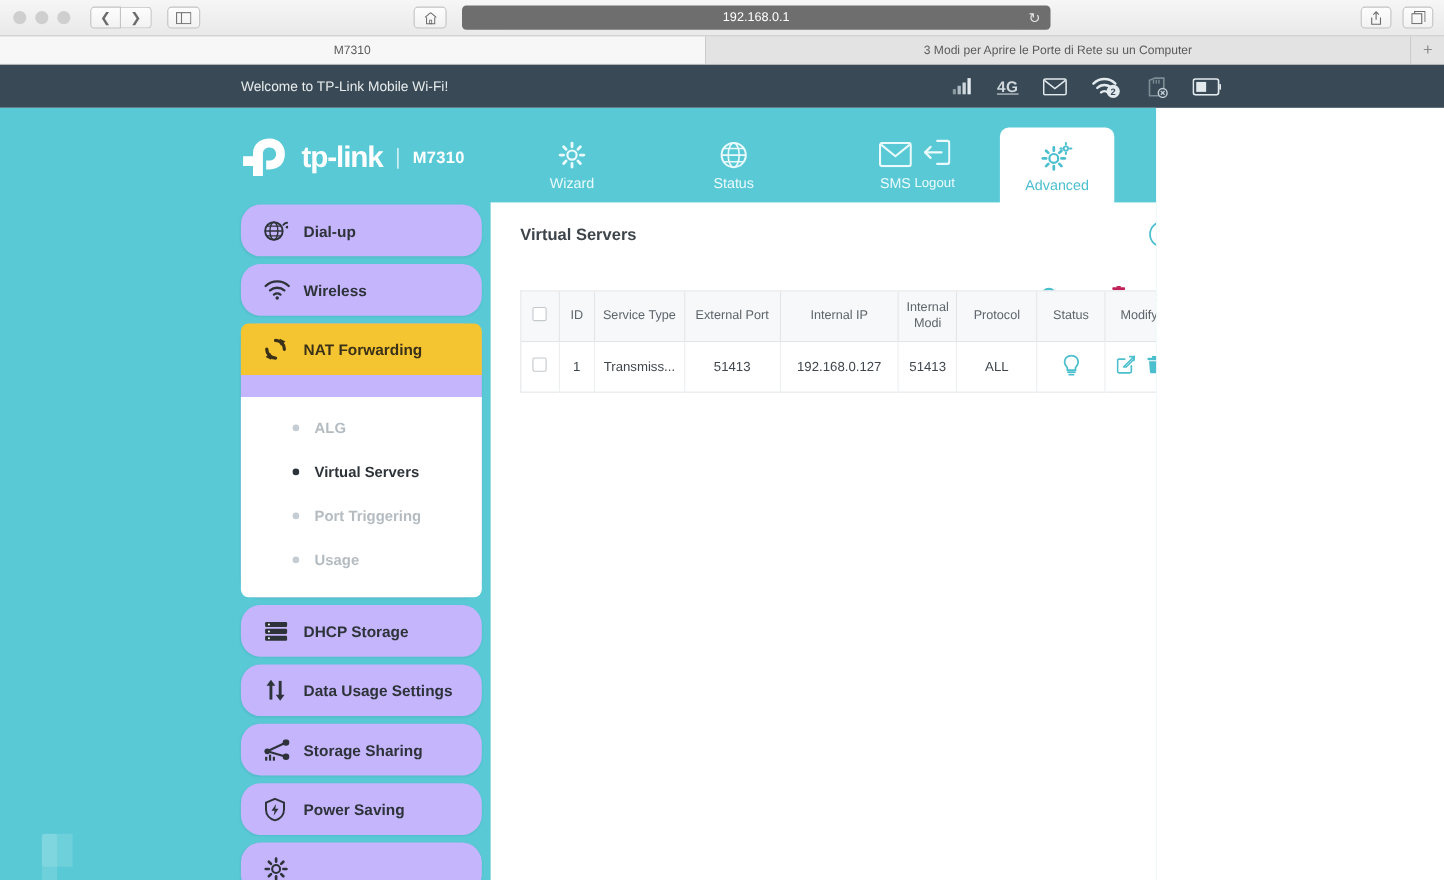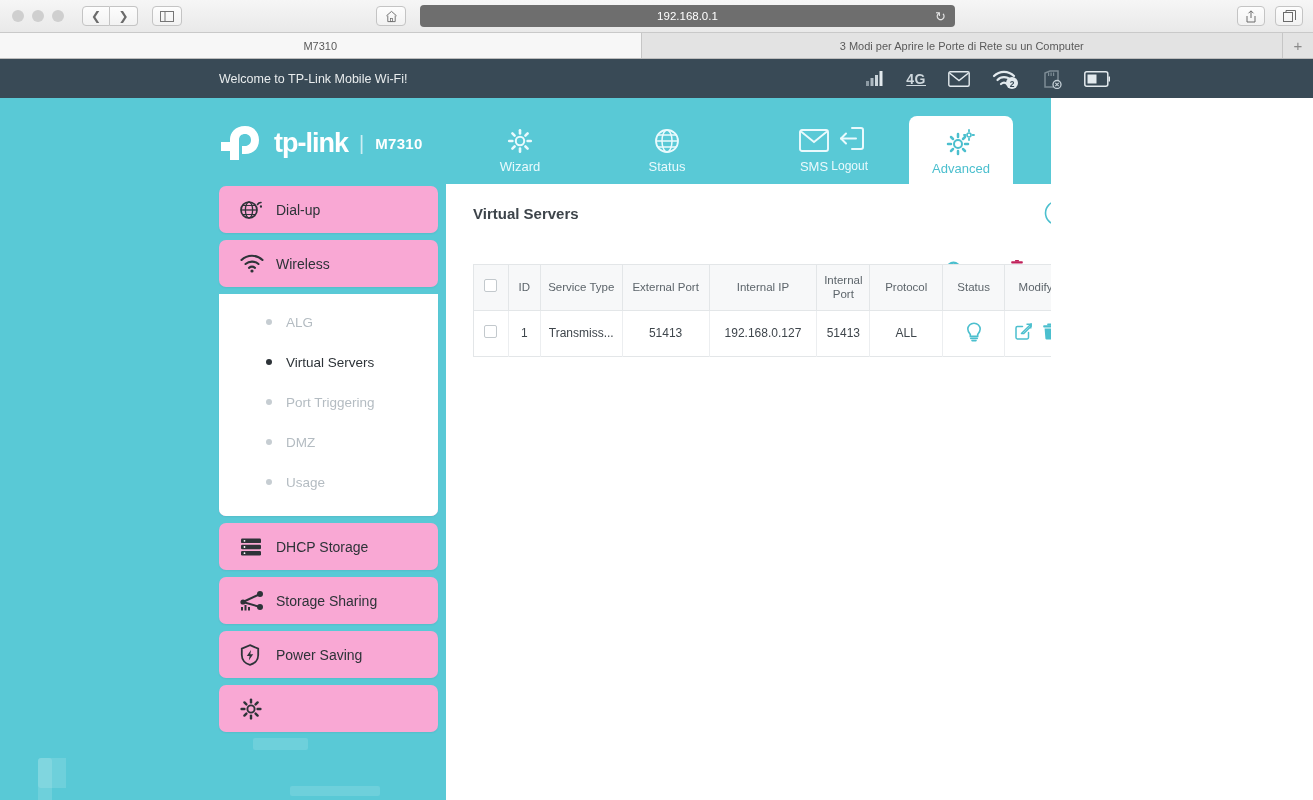--- a/index.html
+++ b/index.html
@@ -137,34 +137,35 @@
 
   .logout {
     position: absolute; right: 183px; top: 128px;
     display: flex; flex-direction: column; align-items: center; gap: 5px;
     color: #eafafd; font-size: 12px;
   }
 
   
   .sidebar { position: absolute; left: 219px; top: 188px; width: 219px; }
   .side-card {
-    background: #f9a8d4; border-radius: 7px;
+    background: #c4b5fd; border-radius: 18px;
     margin-bottom: 7px;
     box-shadow: 0 1px 2px rgba(0,0,0,0.06);
+    font-weight: bold;
   }
   .side-item {
     height: 47px; display: flex; align-items: center; padding-left: 21px;
     font-size: 14px; color: #2d3338; border-radius: 7px;
   }
   .side-item .sicon {
     width: 36px; display: flex; align-items: center; color: #2d3338;
   }
   .side-item.selected { background: #f5c431; color: #3a3118; border-radius: 7px 7px 0 0; }
   .side-item.selected .sicon { color: #3a3118; }
-  .submenu { background: #ffffff; border-radius: 0 0 7px 7px; padding: 8px 0 14px 0; }
+  .submenu { background: #ffffff; border-radius: 0 0 7px 7px; padding: 8px 0 14px 0; margin-top: 20px; }
   .sub-item {
     height: 40px; display: flex; align-items: center; padding-left: 47px;
     font-size: 13.5px; color: #b4bcc2;
   }
   .sub-item .bullet {
     width: 6px; height: 6px; border-radius: 50%;
     background: #c6cdd2; margin-right: 14px;
   }
   .sub-item.active { color: #2d3338; }
   .sub-item.active .bullet { background: #2d3338; }
@@ -432,39 +433,46 @@
             <path d="M5.5 10 A10 10 0 0 1 18.5 10" fill="none" stroke="#2d3338" stroke-width="2.1" stroke-linecap="round"></path>
             <path d="M9 13.8 A5 5 0 0 1 15 13.8" fill="none" stroke="#2d3338" stroke-width="2.1" stroke-linecap="round"></path>
             <circle cx="12" cy="17" r="1.6" fill="#2d3338"></circle>
           </svg>
         </span>
         <span>Wireless</span>
       </div>
     </div>
 
     <div class="side-card">
+      <div class="side-item selected">
+        <span class="sicon">
+          <svg width="21" height="21" viewBox="0 0 21 21">
+            <path d="M10.5 2.5 A8 8 0 0 1 18.5 10.5" fill="none" stroke="#3a3118" stroke-width="3" stroke-linecap="round"></path>
+            <path d="M10.5 18.5 A8 8 0 0 1 2.5 10.5" fill="none" stroke="#3a3118" stroke-width="3" stroke-linecap="round"></path>
+            <path d="M14.5 1 L19.5 3.5 L15 7" fill="#3a3118"></path>
+            <path d="M6.5 20 L1.5 17.5 L6 14" fill="#3a3118"></path>
+          </svg>
+        </span>
+        <span>NAT Forwarding</span>
+      </div>
       <div class="submenu">
         <div class="sub-item">
           <span class="bullet"></span>
           <span>ALG</span>
         </div>
         <div class="sub-item active">
           <span class="bullet"></span>
           <span>Virtual Servers</span>
         </div>
         <div class="sub-item">
           <span class="bullet"></span>
           <span>Port Triggering</span>
         </div>
         <div class="sub-item">
           <span class="bullet"></span>
-          <span>DMZ</span>
-        </div>
-        <div class="sub-item">
-          <span class="bullet"></span>
           <span>Usage</span>
         </div>
       </div>
     </div>
 
     <div class="side-card">
       <div class="side-item">
         <span class="sicon">
           <svg width="22" height="20" viewBox="0 0 22 20">
             <rect x="1" y="1.5" width="20" height="4.6" rx="1.2" fill="#2d3338"></rect>
@@ -472,20 +480,35 @@
             <rect x="1" y="13.9" width="20" height="4.6" rx="1.2" fill="#2d3338"></rect>
             <circle cx="4.5" cy="3.8" r="0.9" fill="#fff"></circle>
             <circle cx="4.5" cy="10" r="0.9" fill="#fff"></circle>
             <circle cx="4.5" cy="16.2" r="0.9" fill="#fff"></circle>
           </svg>
         </span>
         <span>DHCP Storage</span>
       </div>
     </div>
 
+    <div class="side-card">
+      <div class="side-item">
+        <span class="sicon">
+          <svg width="22" height="21" viewBox="0 0 22 21">
+            <g fill="#2d3338">
+              <rect x="5" y="5" width="2.6" height="14"></rect>
+              <path d="M6.3 1 L10.3 6.5 L2.3 6.5 Z"></path>
+              <rect x="13.4" y="2" width="2.6" height="14"></rect>
+              <path d="M14.7 20 L18.7 14.5 L10.7 14.5 Z"></path>
+            </g>
+          </svg>
+        </span>
+        <span>Data Usage Settings</span>
+      </div>
+    </div>
 
     <div class="side-card">
       <div class="side-item">
         <span class="sicon">
           <svg width="24" height="20" viewBox="0 0 24 20">
             <line x1="3" y1="11" x2="20" y2="3" stroke="#2d3338" stroke-width="2"></line>
             <line x1="3" y1="11" x2="20" y2="16" stroke="#2d3338" stroke-width="2"></line>
             <circle cx="20" cy="3" r="3" fill="#2d3338"></circle>
             <circle cx="20" cy="16" r="3" fill="#2d3338"></circle>
             <circle cx="3" cy="11" r="2.6" fill="#2d3338"></circle>
@@ -569,21 +592,21 @@
     <table class="vs-table">
       <thead>
         <tr>
           <th style="width:35px">
             <span class="chk"></span>
           </th>
           <th style="width:32px">ID</th>
           <th style="width:82px">Service Type</th>
           <th style="width:87px">External Port</th>
           <th style="width:108px">Internal IP</th>
-          <th style="width:53px">Internal Port</th>
+          <th style="width:53px">Internal Modi</th>
           <th style="width:73px">Protocol</th>
           <th style="width:62px">Status</th>
           <th style="width:62px">Modify</th>
         </tr>
       </thead>
       <tbody>
         <tr>
           <td>
             <span class="chk"></span>
           </td>

